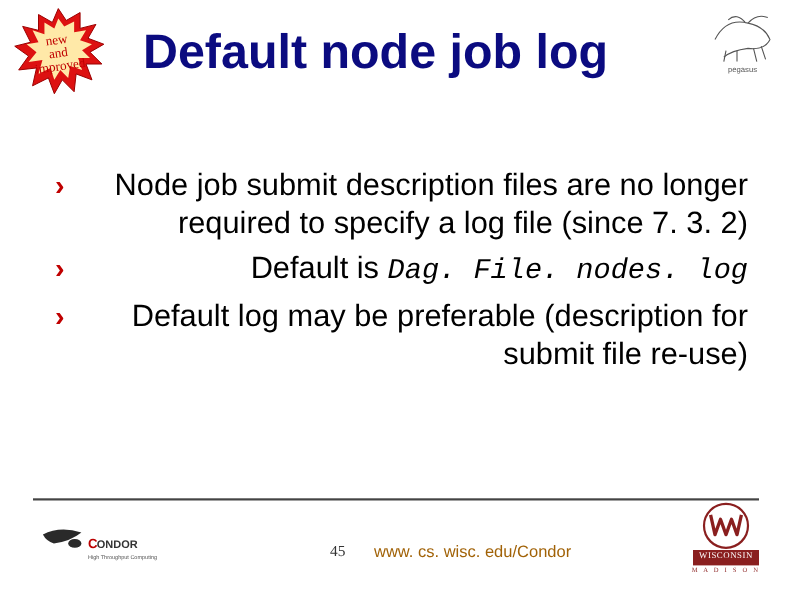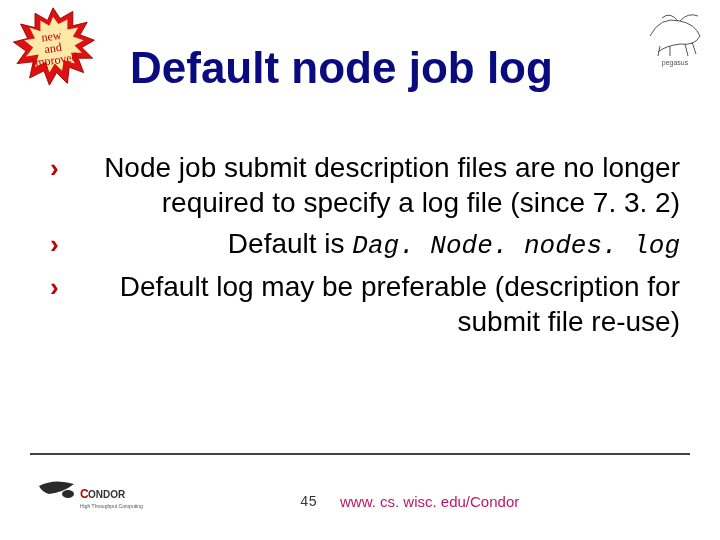--- a/index.html
+++ b/index.html
@@ -14,21 +14,21 @@
     overflow: hidden;
   }
   .slide {
     width: 720px;
     height: 540px;
     position: relative;
     box-sizing: border-box;
   }
   .title {
     position: absolute;
-    top: 43px;
+    top: 23px;
     left: 130px;
     right: 80px;
     font-size: 44px;
     font-weight: bold;
     color: #0b0b80;
     font-family: "Comic Sans MS", "Comic Sans", cursive, sans-serif;
   }
   .body {
     position: absolute;
     top: 150px;
@@ -61,31 +61,31 @@
     position: absolute;
     left: 30px;
     right: 30px;
     bottom: 85px;
     border-top: 2px solid #444;
   }
   .page-num {
     position: absolute;
     bottom: 30px;
     left: 300px;
-    font-family: Liberation Mono, monospace;
+    font-family: Liberation Serif, serif;
     font-size: 14px;
     color: #333;
   }
   .footer-url {
     position: absolute;
     bottom: 30px;
     left: 340px;
     font-family: Arial, sans-serif;
     font-size: 15px;
-    color: #be185d;
+    color: #a16207;
   }
 
   
   .starburst-wrap {
     position: absolute;
     top: 6px;
     left: 8px;
     width: 90px;
     height: 90px;
   }
@@ -163,21 +163,21 @@
   <div class="body">
 
     <div class="item">
       <span class="bullet">›</span>
       <span class="txt">Node job submit description files are no longer required to specify a log file (since 7. 3. 2)</span>
     </div>
 
     <div class="item">
       <span class="bullet">›</span>
       <span class="txt">
-        <span>Default is </span><span class="mono">Dag. Node. nodes. log</span>
+        <span>Default is </span><span class="mono">Dag. File. nodes. log</span>
       </span>
     </div>
 
     <div class="item">
       <span class="bullet">›</span>
       <span class="txt">Default log may be preferable (description for submit file re-use)</span>
     </div>
 
   </div>
 
@@ -192,14 +192,23 @@
       <text x="46" y="20" font-family="Arial" font-size="12" fill="#b00" font-weight="bold">C</text>
       <text x="54" y="20" font-family="Arial" font-size="10" fill="#333" font-weight="bold">ONDOR</text>
       <text x="46" y="30" font-family="Arial" font-size="5" fill="#555">High Throughput Computing</text>
     </svg>
   </div>
 
   <div class="page-num">45</div>
 
   <div class="footer-url">www. cs. wisc. edu/Condor</div>
 
+  <div class="logo-br">
+    <svg viewBox="0 0 80 80">
+      <circle cx="40" cy="28" r="20" fill="none" stroke="#8a1f1f" stroke-width="2"></circle>
+      <path d="M26 18 L30 36 L35 22 L40 36 L45 22 L50 36 L54 18" fill="none" stroke="#8a1f1f" stroke-width="3" stroke-linejoin="round"></path>
+      <rect x="10" y="50" width="60" height="14" fill="#8a1f1f"></rect>
+    </svg>
+    <div style="position:absolute;top:50px;left:0;width:80px;text-align:center;color:#fff;font-family:Georgia,serif;font-size:8px;letter-spacing:0.5px;">WISCONSIN</div>
+    <div style="position:absolute;top:66px;left:0;width:80px;text-align:center;color:#8a1f1f;font-family:Georgia,serif;font-size:6px;letter-spacing:2px;">M A D I S O N</div>
+  </div>
 
 </div>
 
 </body></html>

